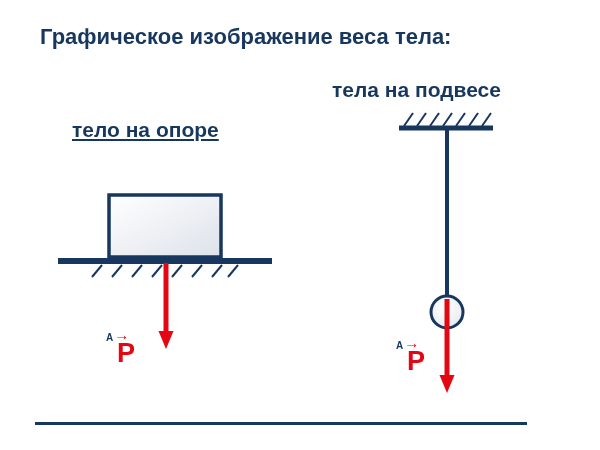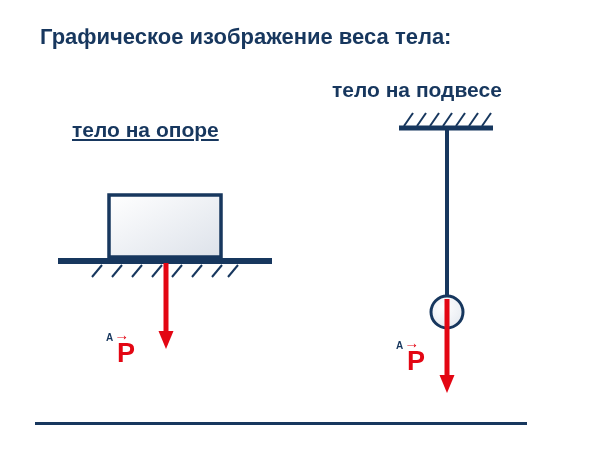--- a/index.html
+++ b/index.html
@@ -84,21 +84,21 @@
     background: #17375E;
   }
 </style>
 </head>
 <body>
 
 <div class="slide">
 
   <div class="title">Графическое изображение веса тела:</div>
 
-  <div class="caption caption-right">тело на подвесе</div>
+  <div class="caption caption-right">тела на подвесе</div>
   <div class="caption caption-left">тело на опоре</div>
 
   <svg class="diagram-svg" viewBox="0 0 600 450" xmlns="http://www.w3.org/2000/svg">
     <defs>
       <linearGradient id="boxGrad" x1="0" y1="0" x2="1" y2="1">
         <stop offset="0" stop-color="#ffffff"></stop>
         <stop offset="1" stop-color="#dde2ea"></stop>
       </linearGradient>
       <radialGradient id="ballGrad" cx="0.4" cy="0.35" r="0.8">
         <stop offset="0" stop-color="#ffffff"></stop>

